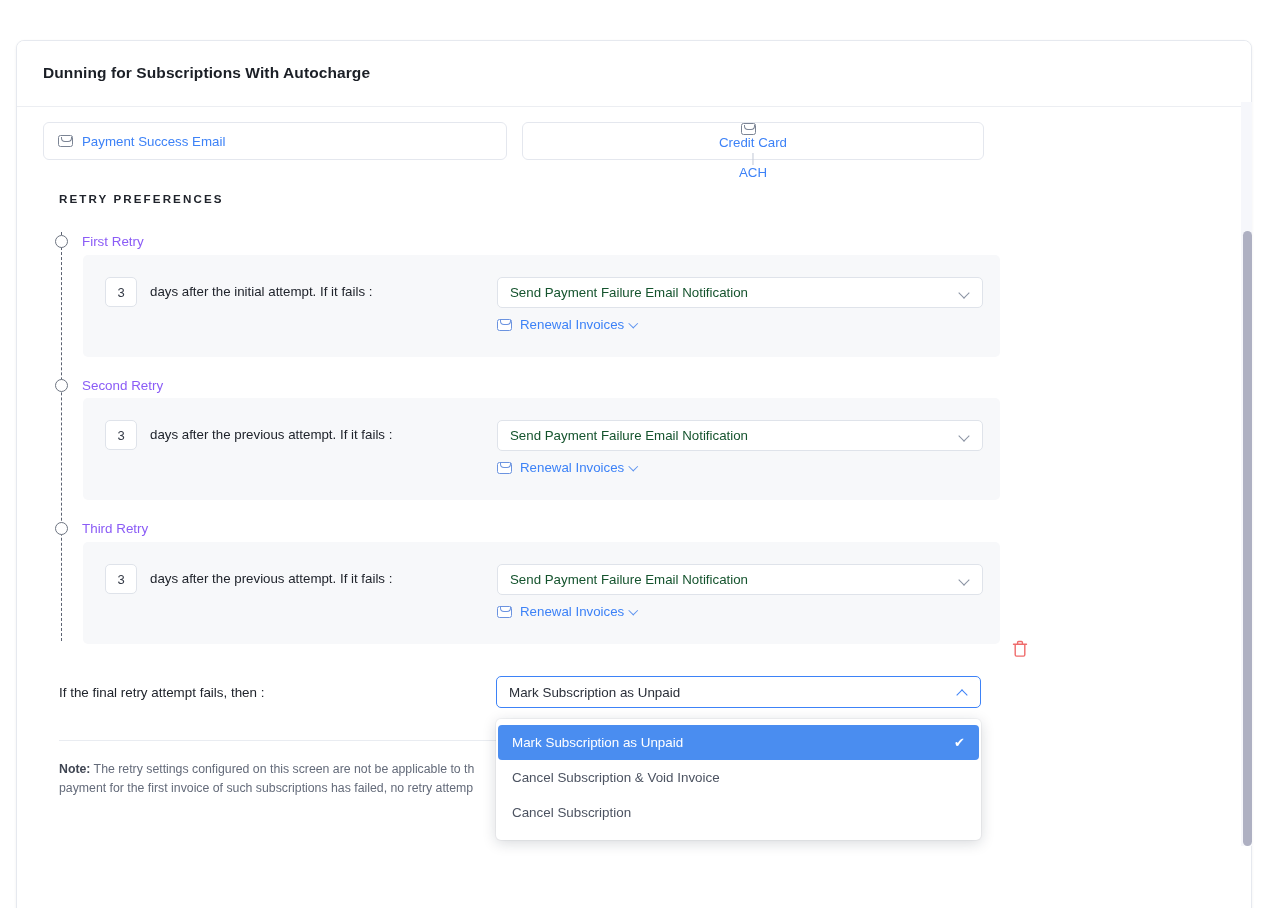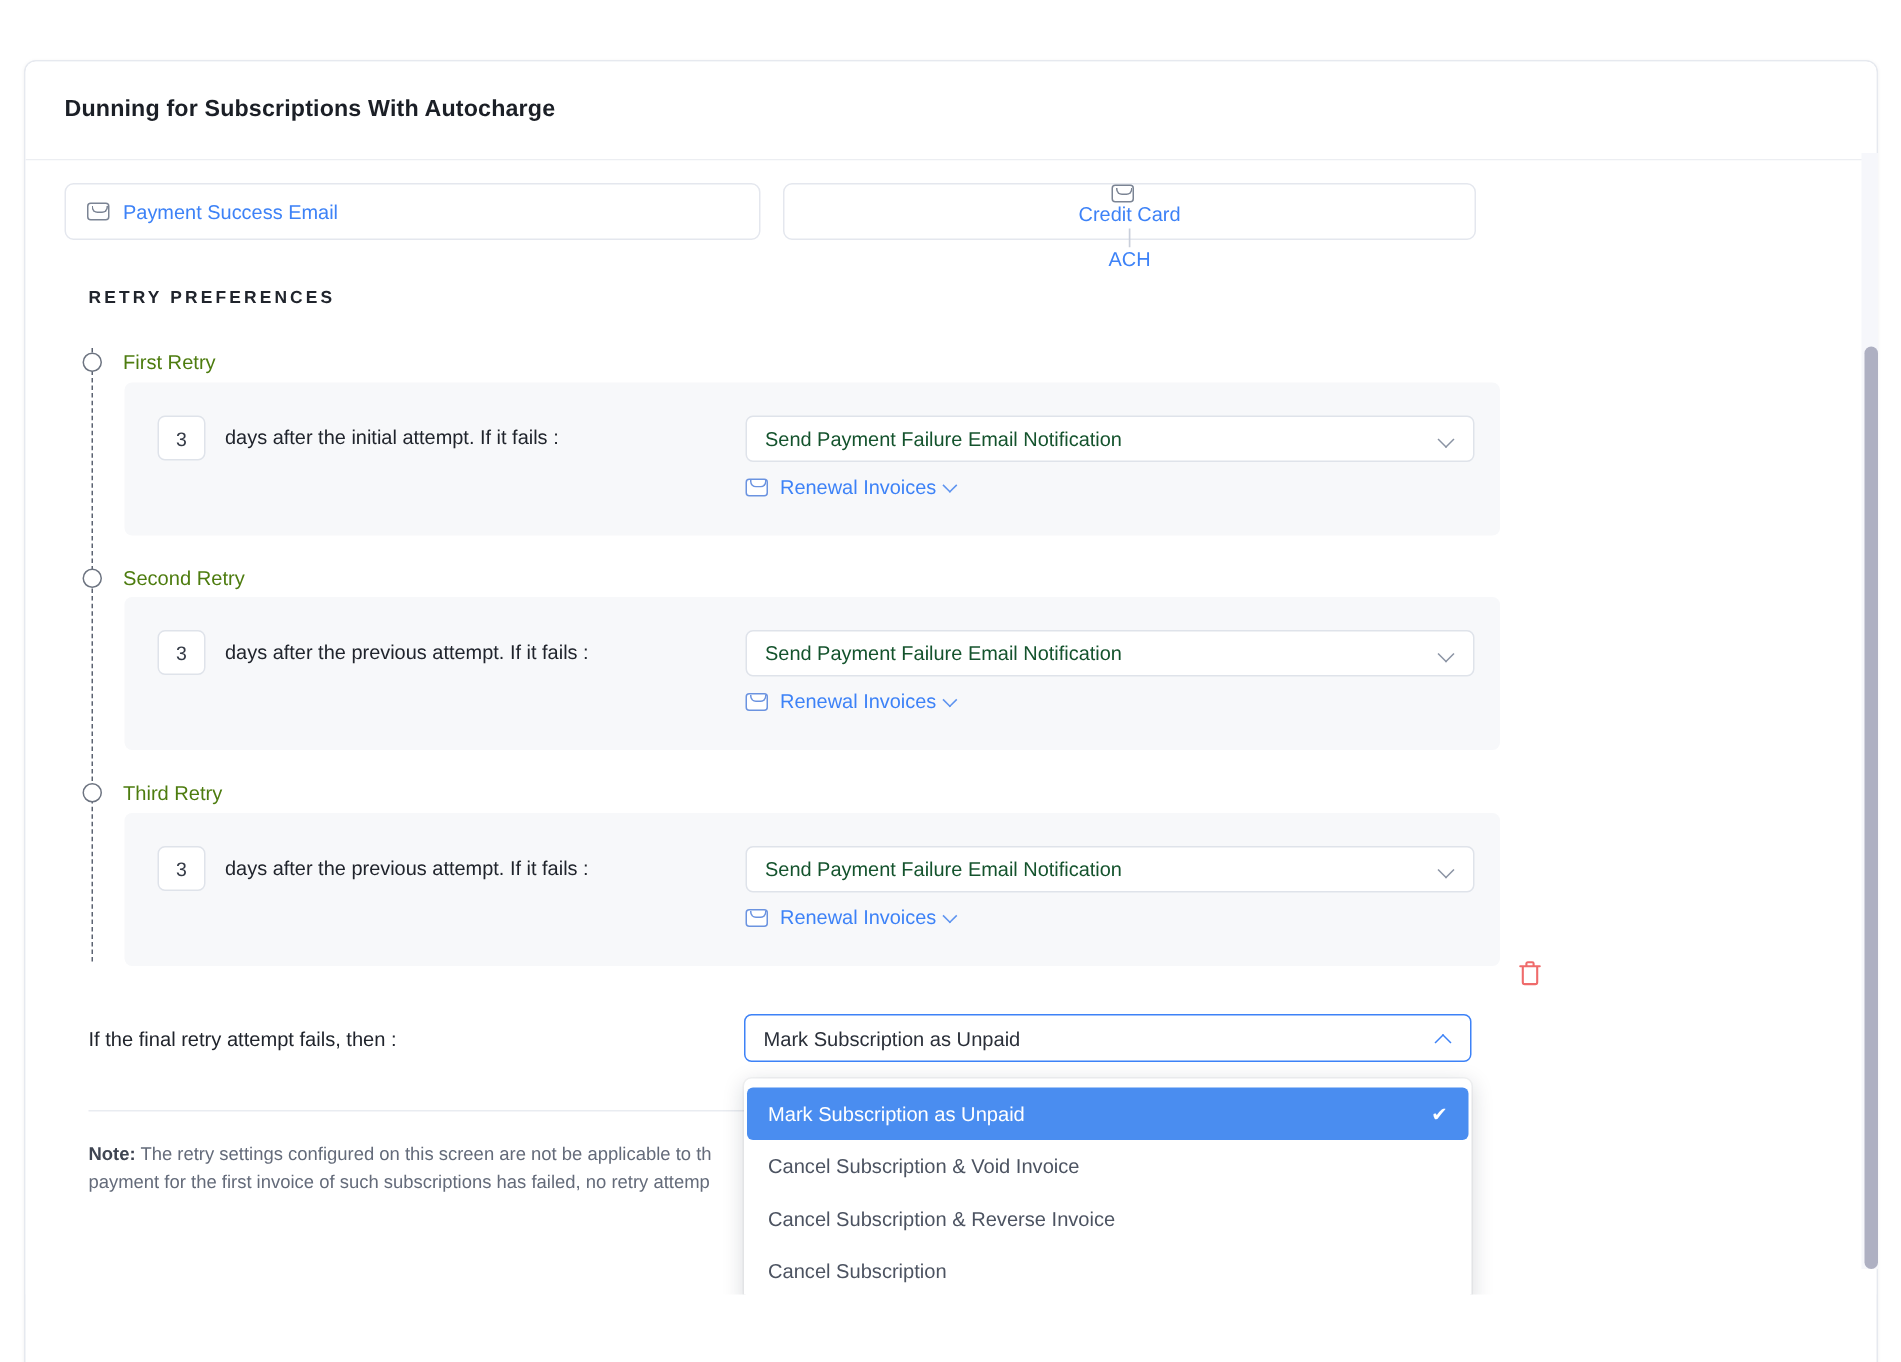--- a/index.html
+++ b/index.html
@@ -131,21 +131,21 @@
     width: 13px; height: 13px;
     border: 1.4px solid #6d7481;
     border-radius: 50%;
     background: #ffffff;
     z-index: 2;
   }
   .retry-label {
     position: absolute;
     left: 65px;
     font-size: 13.4px;
-    color: #4d7c0f;
+    color: #8b5cf6;
   }
 
   
   .retry-panel {
     position: absolute;
     left: 66px;
     width: 917px;
     background: #f7f8fa;
     border-radius: 5px;
   }
@@ -452,23 +452,20 @@
 
       <div class="dropdown">
         <div class="dd-item selected">
           <span class="lbl">Mark Subscription as Unpaid</span>
           <span class="dd-check">✔</span>
         </div>
         <div class="dd-item">
           <span class="lbl">Cancel Subscription &amp; Void Invoice</span>
         </div>
         <div class="dd-item">
-          <span class="lbl">Cancel Subscription &amp; Reverse Invoice</span>
-        </div>
-        <div class="dd-item">
           <span class="lbl">Cancel Subscription</span>
         </div>
       </div>
 
     </div>
 
 
   </div>
 
   <div class="scroll-track"></div>

